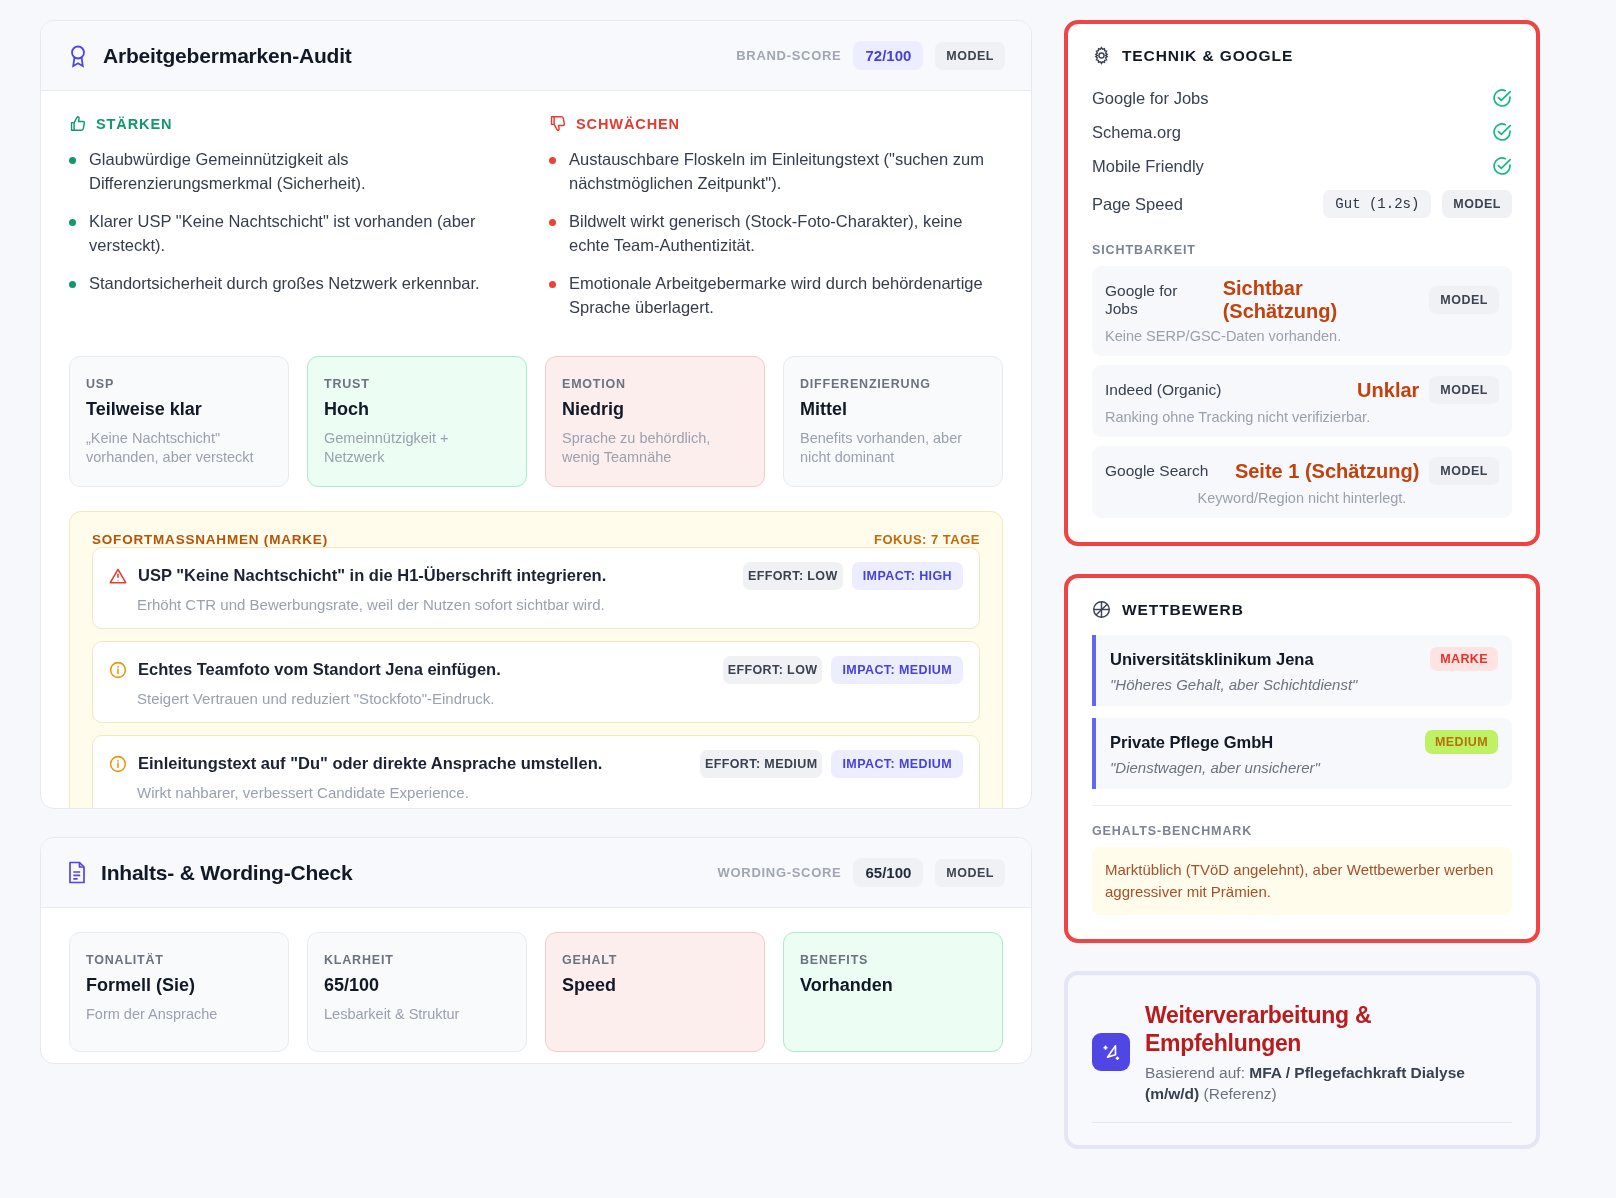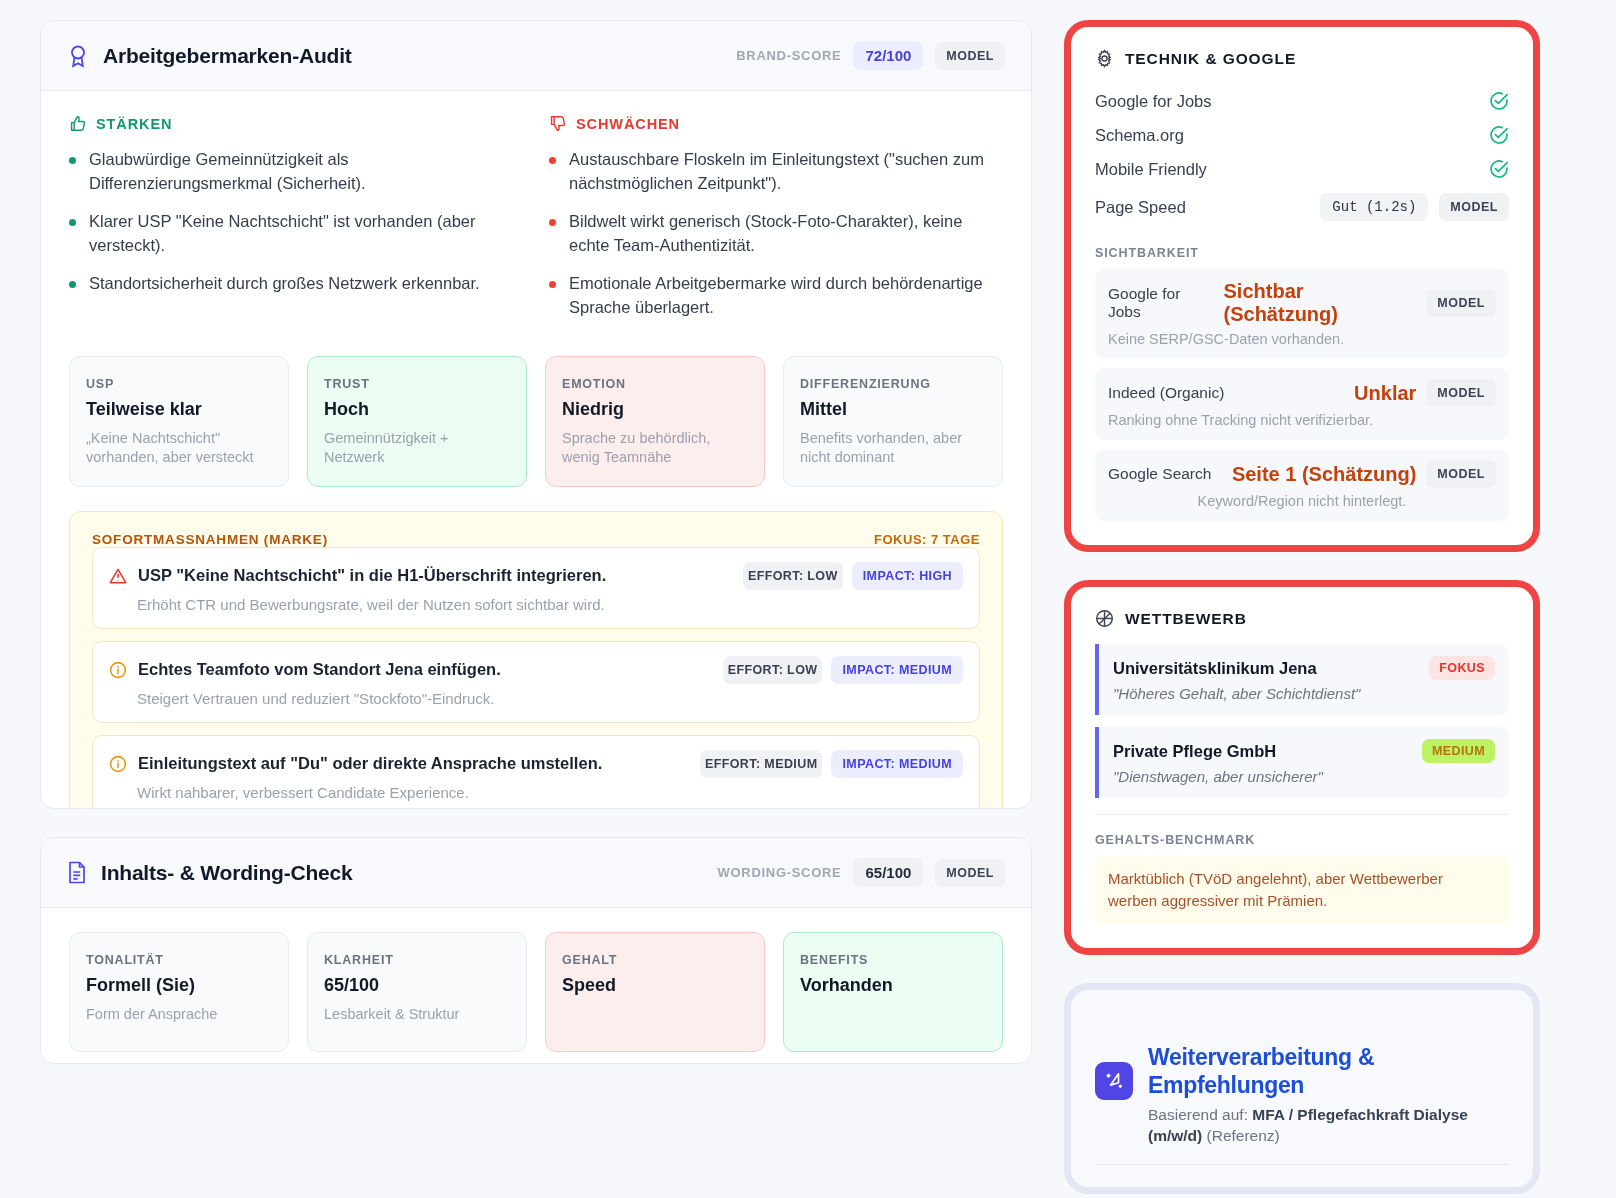--- a/index.html
+++ b/index.html
@@ -144,21 +144,21 @@
     background: #eceeff; color: #4640e0;
     font-size: 12.5px; font-weight: bold; letter-spacing: 0.4px;
     padding: 7px 11px; border-radius: 7px; white-space: nowrap;
   }
   .ai-desc {
     margin-top: 6px; margin-left: 28px;
     font-size: 15px; color: #9aa1ae;
   }
 
   
-  .panel { background: #fff; border: 7px solid #ef4444; border-radius: 24px; padding: 22px 24px 24px 24px; }
+  .panel { background: #fff; border: 4px solid #ef4444; border-radius: 14px; padding: 22px 24px 24px 24px; }
   .panel-head {
     display: flex; align-items: center; gap: 11px;
     font-size: 15.5px; font-weight: bold; letter-spacing: 0.9px;
     color: #111827; margin-bottom: 16px;
   }
   .tech-row {
     display: flex; align-items: center;
     padding: 7px 0;
     font-size: 16.5px; color: #374151;
   }
@@ -206,21 +206,21 @@
   }
 
   .panel.reco { background: #f8f9fd; border-color: #e3e6f3; padding: 26px 24px 22px 24px; }
   .reco-head { display: flex; align-items: center; gap: 15px; }
   .reco-icon {
     width: 38px; height: 38px; border-radius: 9px;
     background: #4f46e5; color: #fff;
     display: flex; align-items: center; justify-content: center;
     flex: 0 0 38px;
   }
-  .reco-title { font-size: 23px; font-weight: bold; line-height: 1.22; color: #1d4ed8; letter-spacing: -0.3px; margin-top: 27px; }
+  .reco-title { font-size: 23px; font-weight: bold; line-height: 1.22; color: #b91c1c; letter-spacing: -0.3px; }
   .reco-sub { margin-top: 5px; font-size: 15.5px; line-height: 1.38; color: #6b7280; }
   .reco-sub b { color: #374151; }
   .reco-rule { height: 1px; background: #e4e7f1; margin-top: 18px; }
 
   svg { display: block; }
 </style>
 </head>
 <body>
 
 <div class="page">
@@ -505,21 +505,21 @@
               <path d="M1.8 10 H18.2"></path>
             <path d="M16 4.4 L4.2 15.8"></path>
           </svg>
         </span>
         <span>WETTBEWERB</span>
       </div>
 
       <div class="comp-item">
         <div class="comp-top">
           <span class="comp-name">Universitätsklinikum Jena</span>
-          <span class="comp-badge high">FOKUS</span>
+          <span class="comp-badge high">MARKE</span>
         </div>
         <div class="comp-quote">"Höheres Gehalt, aber Schichtdienst"</div>
       </div>
 
       <div class="comp-item" style="margin-bottom:0;">
         <div class="comp-top">
           <span class="comp-name">Private Pflege GmbH</span>
           <span class="comp-badge medium">MEDIUM</span>
         </div>
         <div class="comp-quote">"Dienstwagen, aber unsicherer"</div>

